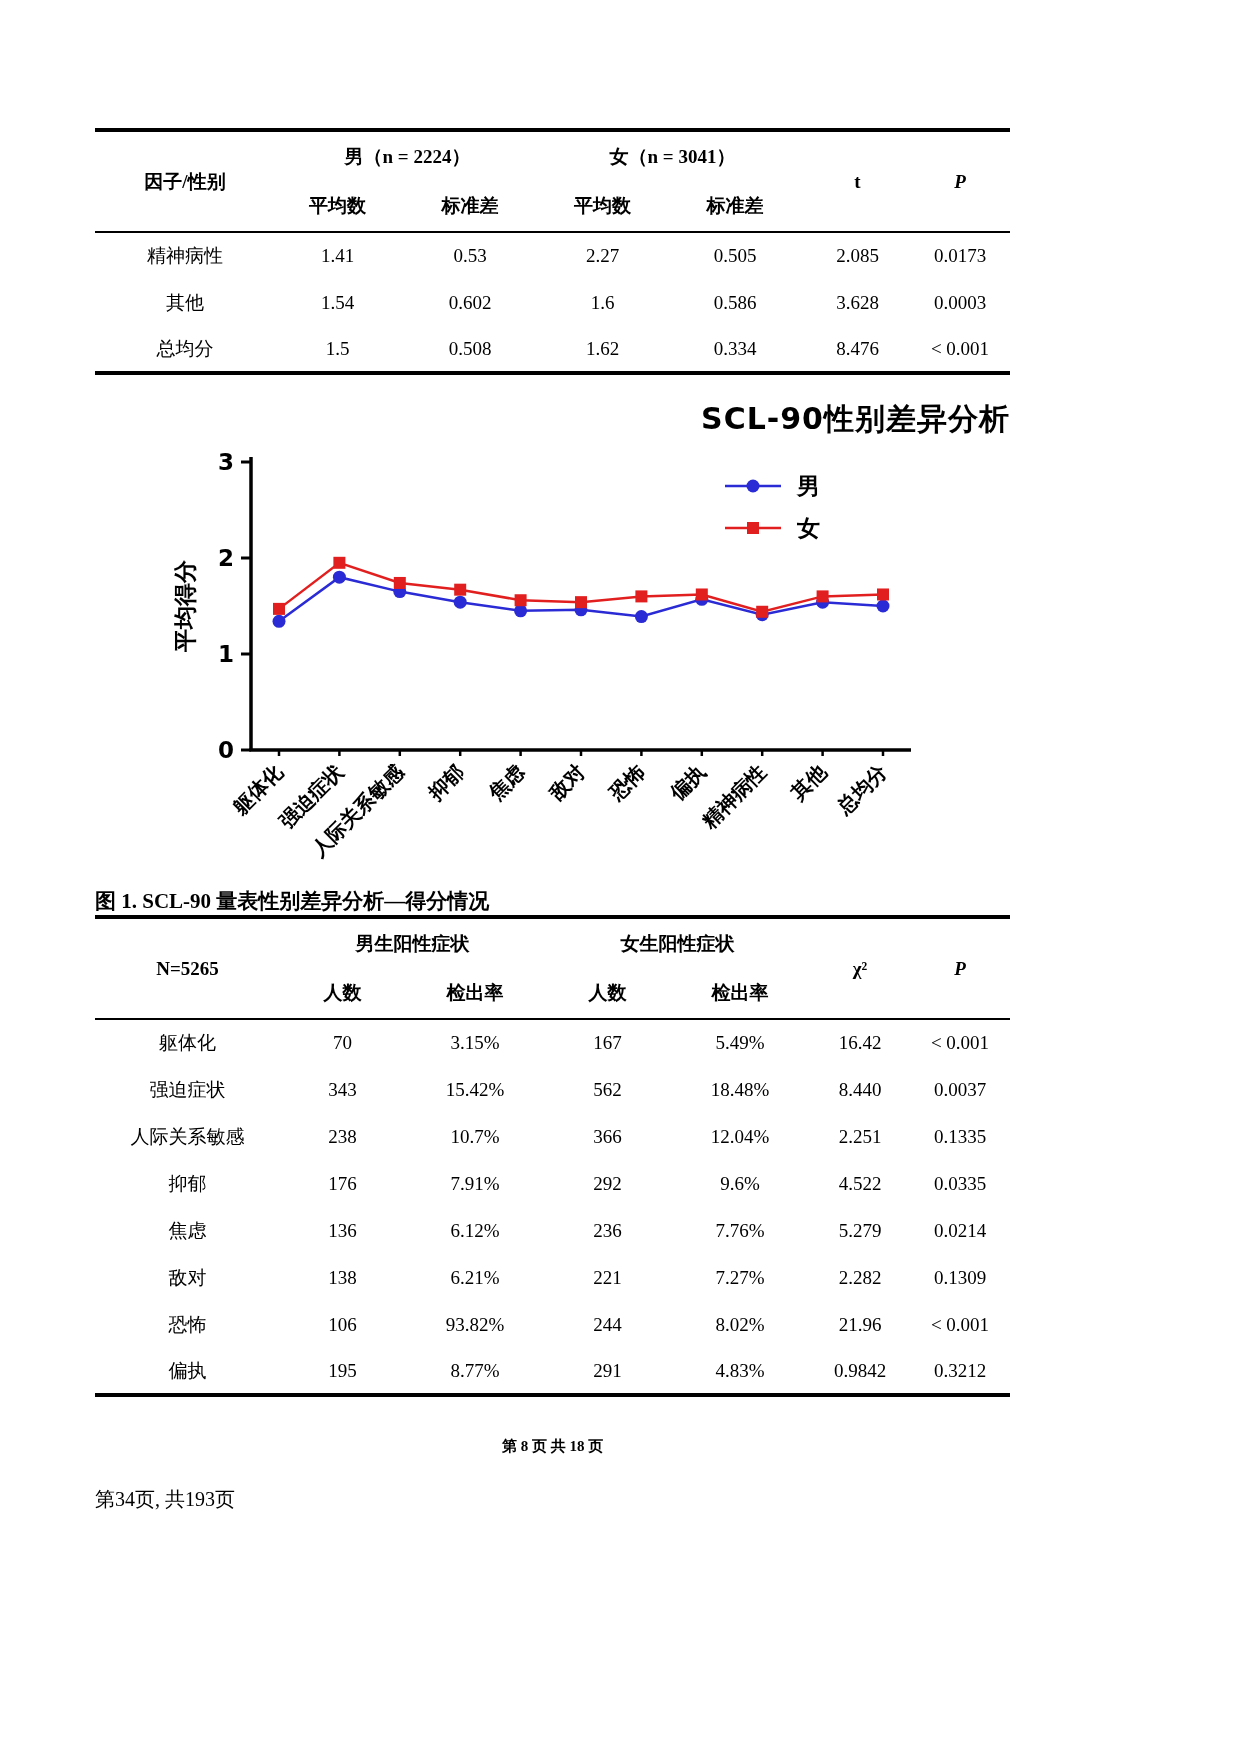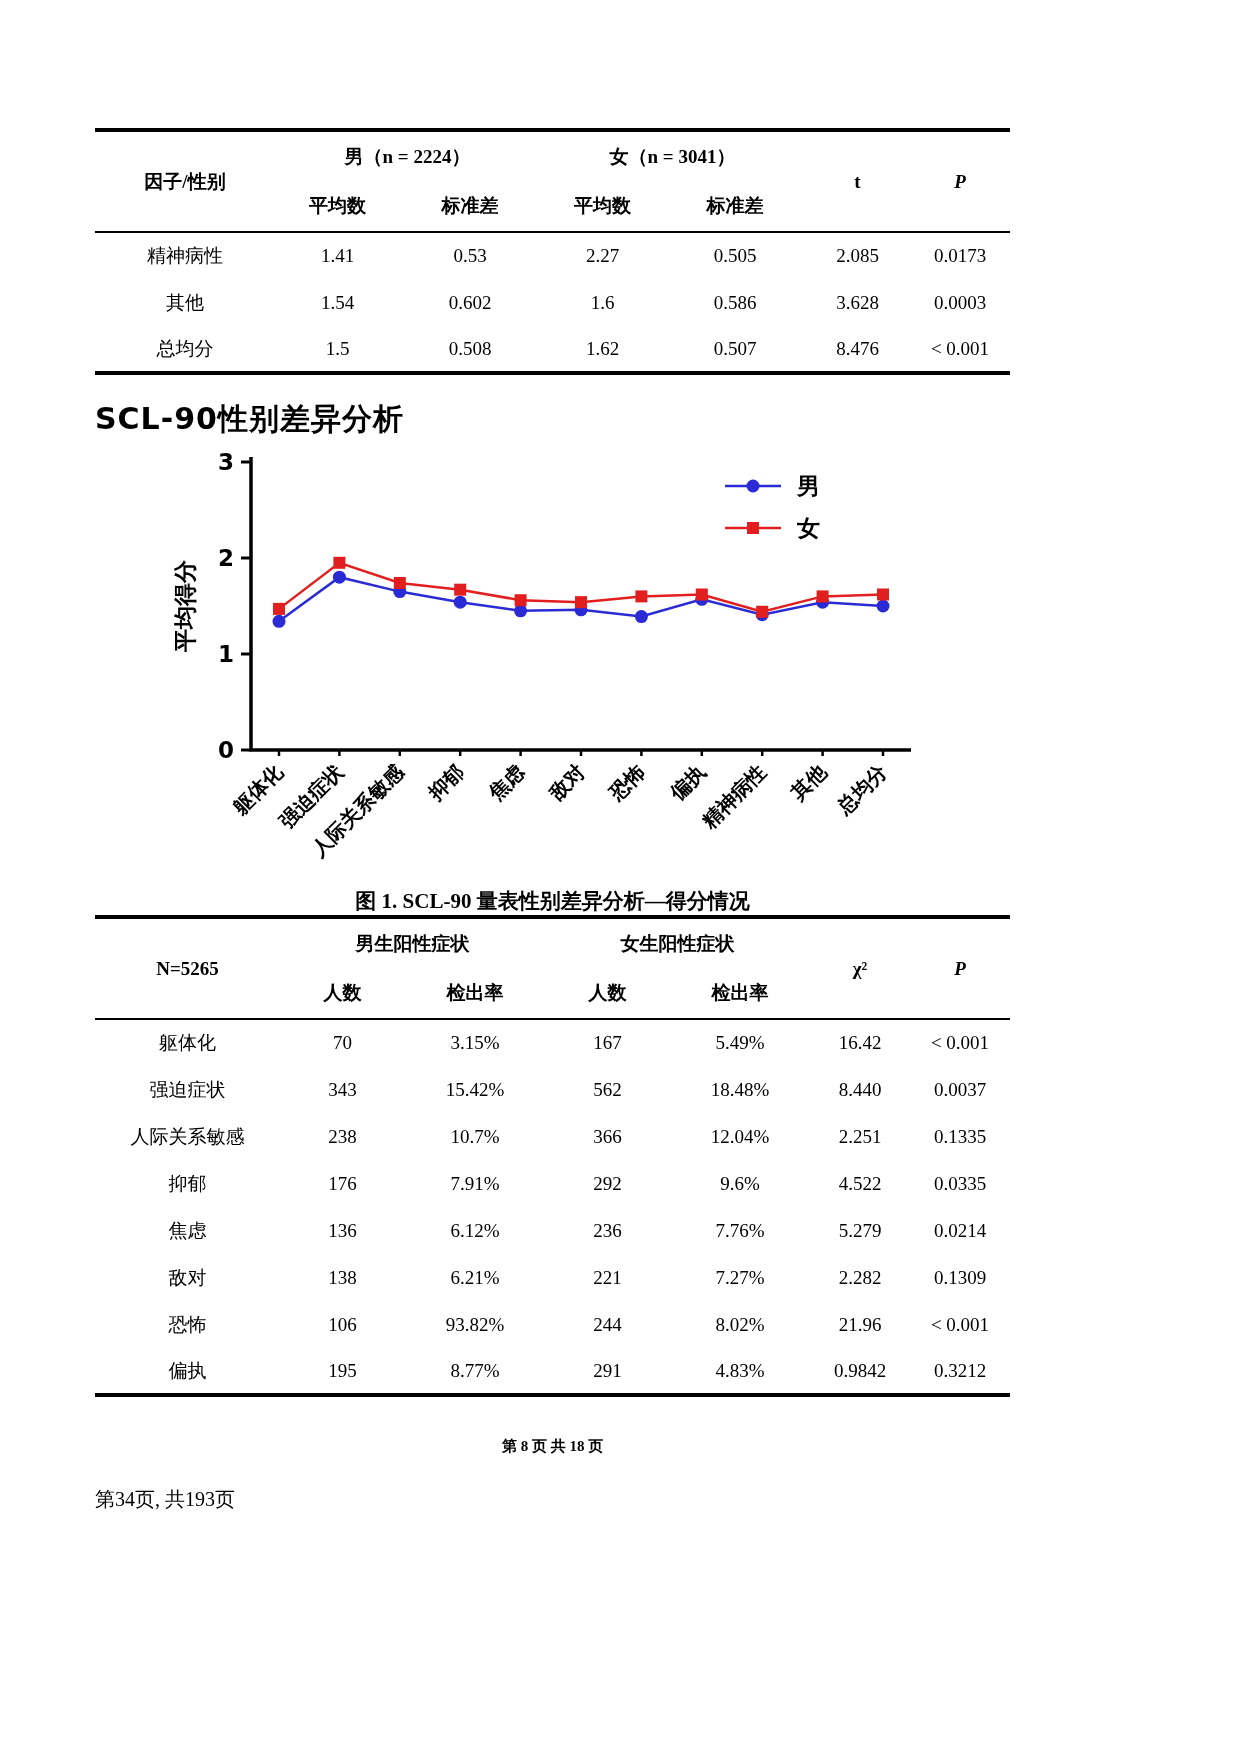--- a/index.html
+++ b/index.html
@@ -33,32 +33,32 @@
   }
   table.ptable thead th { font-weight: bold; height: 51px; }
   table.ptable thead th.hb { border-bottom: 2.5px solid #000; }
   table.ptable tbody td { height: 47px; }
   .italic { font-style: italic; }
   .strong { font-weight: bold; }
 
   
   .chart-block { width: 915px; margin-top: 24px; }
   .chart-title {
-    text-align: left;
+    text-align: right;
     font-family: "DejaVu Sans", sans-serif;
     font-weight: bold;
     font-size: 30px;
     letter-spacing: 1px;
     margin-bottom: 2px;
   }
   .chart-svg { display:block; margin: 0 auto; }
 
   
   .fig-caption {
-    width: 915px; text-align: center;
+    width: 915px; 
     font-weight: bold; font-size: 21px;
     margin-top: 0px;
   }
   .tbl-title {
     width: 915px; text-align: center;
     font-weight: bold; font-size: 21px;
     margin: 10px 0 12px 0;
   }
 
   
@@ -122,21 +122,21 @@
           <td>1.6</td>
           <td>0.586</td>
           <td>3.628</td>
           <td class="strong">0.0003</td>
         </tr>
         <tr>
           <td>总均分</td>
           <td>1.5</td>
           <td>0.508</td>
           <td>1.62</td>
-          <td>0.507</td>
+          <td>0.334</td>
           <td>8.476</td>
           <td class="strong">&lt; 0.001</td>
         </tr>
       </tbody>
     </table>
 
     <div class="chart-block">
       <div class="chart-title">SCL-90性别差异分析</div>
       <svg class="chart-svg" width="780" height="445" viewBox="0 0 780 445" xmlns="http://www.w3.org/2000/svg">
           <line x1="78" y1="308" x2="88" y2="308" stroke="#000" stroke-width="3"></line>

